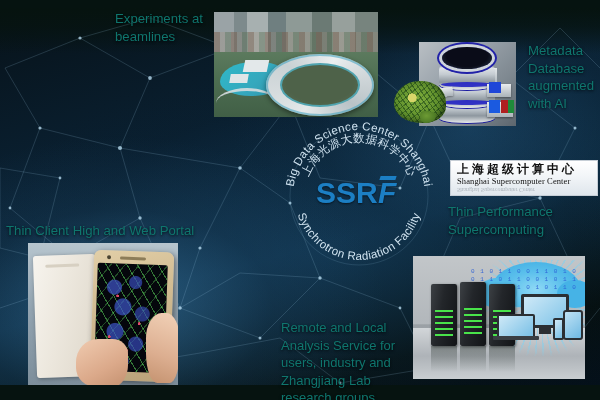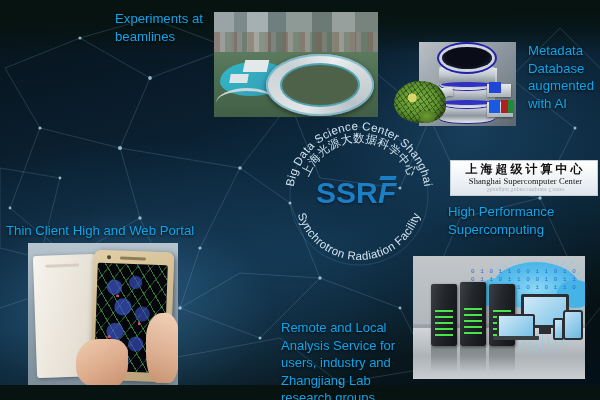--- a/index.html
+++ b/index.html
@@ -185,39 +185,39 @@
   .ssc-mark{ position:relative; width:40px; height:30px; flex:0 0 40px; }
   .ssc-hex{ position:absolute; left:3px; top:1px; width:34px; height:28px;
     background:linear-gradient(145deg,#a9bacb 0%, #7d93a9 45%, #5e768f 100%);
     clip-path:polygon(25% 0,75% 0,100% 50%,75% 100%,25% 100%,0 50%); }
   .ssc-hex2{ position:absolute; left:7px; top:4px; width:26px; height:22px;
     background:linear-gradient(145deg,#e9eef3,#b9c7d4);
     clip-path:polygon(25% 0,75% 0,100% 50%,75% 100%,25% 100%,0 50%); }
   .ssc-ssc{ position:absolute; left:0; top:6px; width:40px; text-align:center;
     font-family:"Liberation Serif", serif; font-weight:bold; font-size:13px; color:#2e5f96;
     letter-spacing:-1px; text-shadow:0 1px 0 rgba(255,255,255,.7); }
-  .ssc-txt{ flex:1; padding-left:3px;text-align:center; }
+  .ssc-txt{ flex:1; padding-left:3px; }
   .ssc-cn{ font-family:"Liberation Serif", serif; font-weight:bold; font-size:12px; color:#111;
     letter-spacing:3px; line-height:13px; }
   .ssc-en{ font-family:"Liberation Serif", serif; font-size:8.5px; color:#111; line-height:10px; letter-spacing:.1px; }
   .ssc-sh{ font-family:"Liberation Serif", serif; font-size:6px; color:#9aa3ab; line-height:7px;
     transform:scaleY(-1); opacity:.75; }
 
   
   .badge{ position:absolute; left:279px; top:116px; width:160px; height:160px; }
   .badge svg{ width:160px; height:160px; overflow:visible; }
   .badge text{ font-family:"Liberation Sans", sans-serif; font-size:11.6px; fill:#cfe2ef;
     letter-spacing:.3px; }
   .ssrf-word{ position:absolute; left:37px; top:62px; width:92px; height:30px; }
   .ssrf-word .lt{ position:absolute; font-family:"Liberation Sans", sans-serif; font-weight:bold;
     font-size:30px; color:#1c7fc4; line-height:30px; letter-spacing:-1px;
     text-shadow:0 1px 2px rgba(0,0,0,.55); }
 
   
-  .cap{ position:absolute; color:#0ea5e9; font-size:13.2px; line-height:17.5px;
+  .cap{ position:absolute; color:#0f766e; font-size:13.2px; line-height:17.5px;
     text-shadow:0 1px 3px rgba(0,0,0,.85); white-space:pre-line; }
   .cap-beam{ left:115px; top:10px; width:110px; }
   .cap-meta{ left:528px; top:42px; width:74px; }
   .cap-hpc{ left:448px; top:203px; width:150px; }
   .cap-thin{ left:6px; top:222px; width:250px; }
   .cap-remote{ left:281px; top:291px; width:128px; font-size:13px; line-height:17.6px;margin-top:28px; }
 </style>
 </head>
 <body>
 
@@ -383,17 +383,17 @@
       <span class="lt" style="left:0px;  top:0px;">S</span>
       <span class="lt" style="left:20px; top:0px;">S</span>
       <span class="lt" style="left:40px; top:0px;">R</span>
       <span class="lt" style="left:62px; top:0px; font-style:italic;">F</span>
       <span style="position:absolute;left:64px;top:-2px;width:16px;height:4px;background:#1c7fc4;transform:skewX(-18deg);"></span>
     </div>
   </div>
 
   <div class="cap cap-beam">Experiments at beamlines</div>
   <div class="cap cap-meta">Metadata Database augmented with AI</div>
-  <div class="cap cap-hpc">High Performance Supercomputing</div>
+  <div class="cap cap-hpc">Thin Performance Supercomputing</div>
   <div class="cap cap-thin">Thin Client High and Web Portal</div>
   <div class="cap cap-remote">Remote and Local Analysis Service for users, industry and Zhangjiang Lab research groups</div>
 
 </div>
 
 </body></html>

